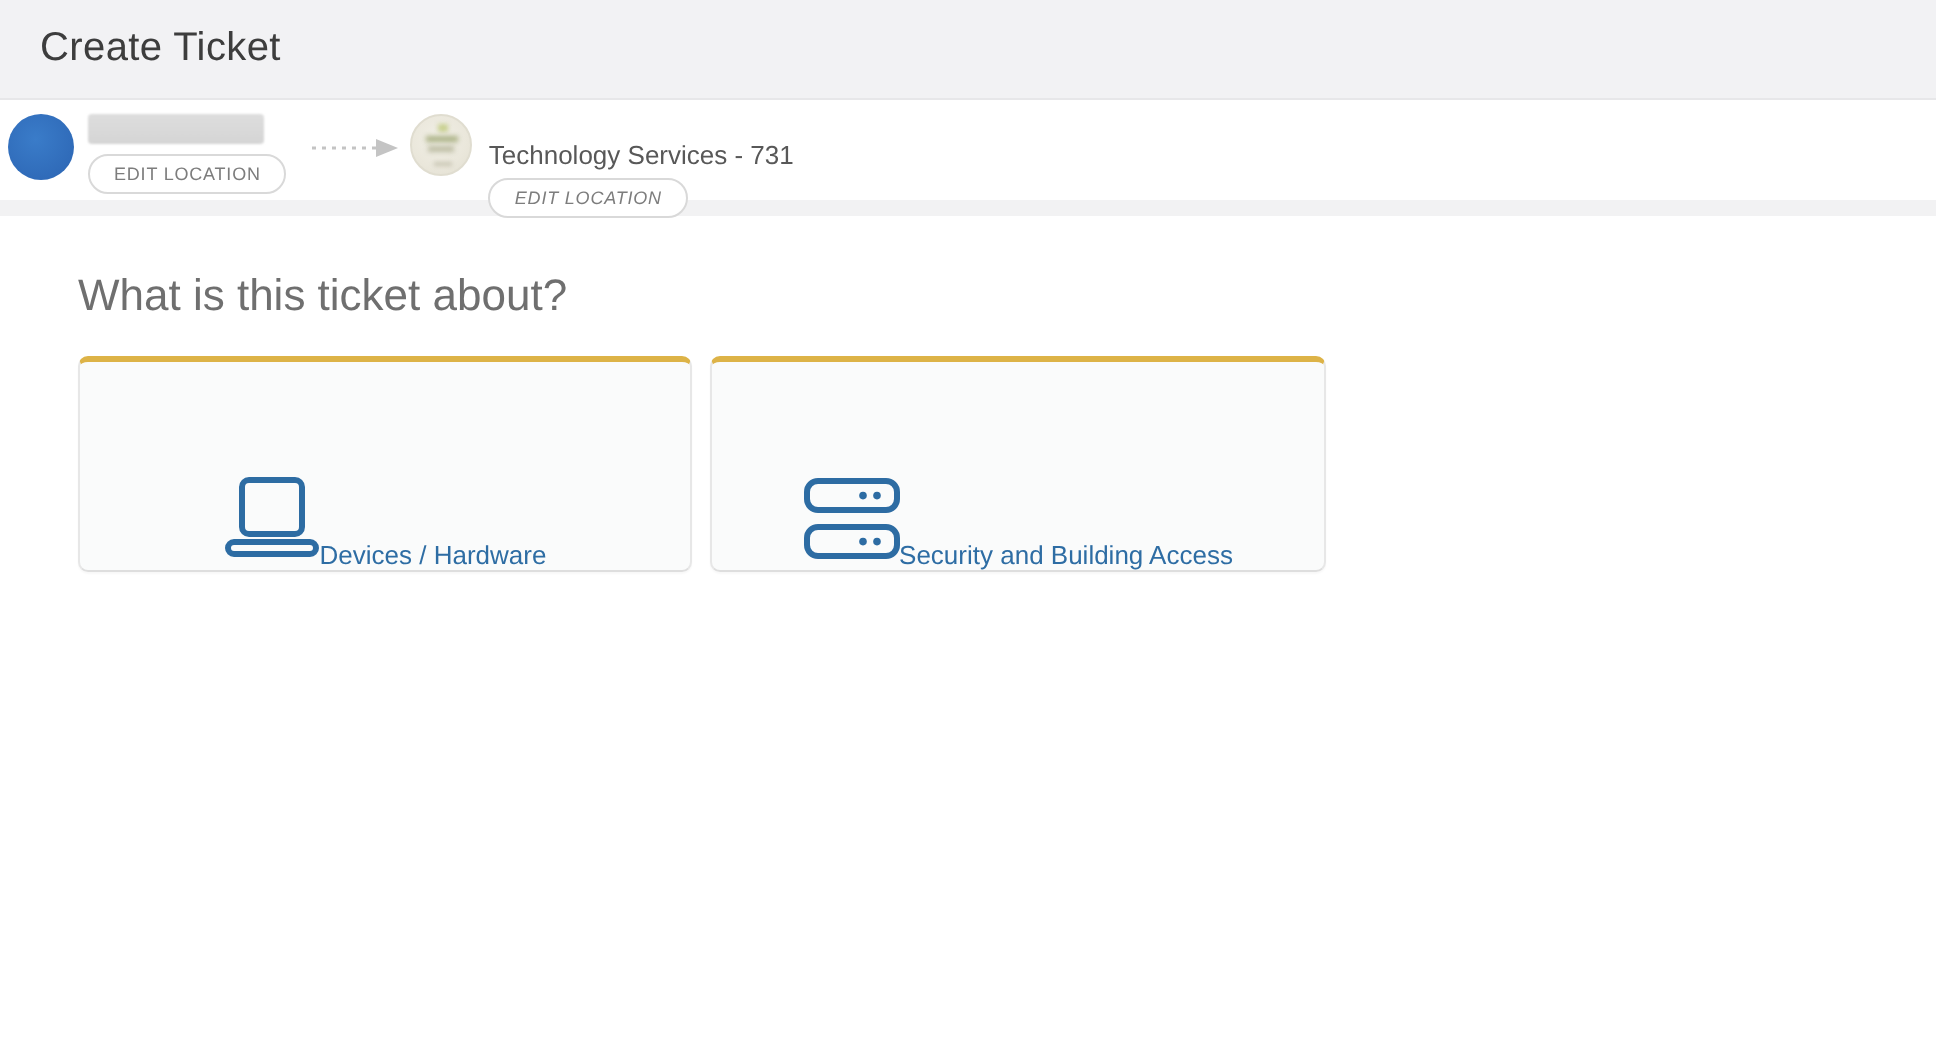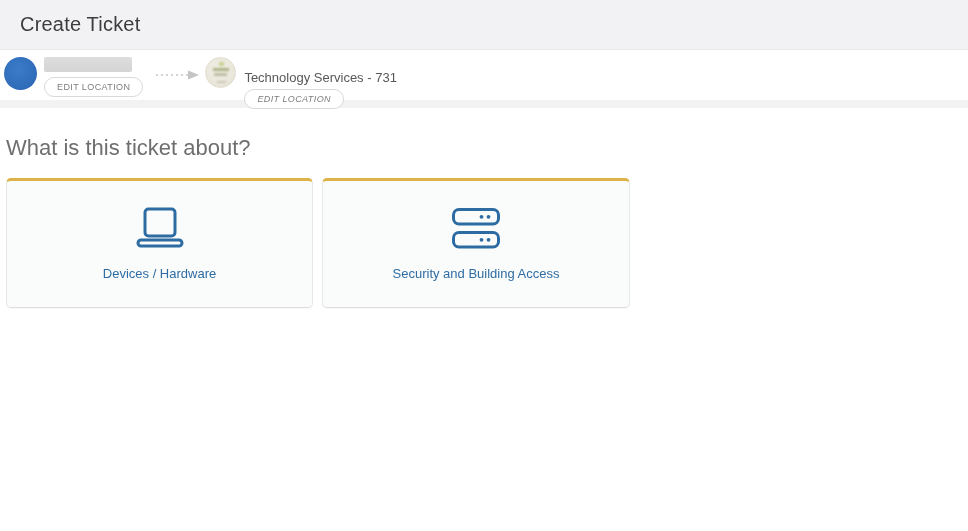--- a/index.html
+++ b/index.html
@@ -65,42 +65,42 @@
   .loc-avatar .mark2 { position:absolute; left:8px;  top:15px; width:13px; height:2.5px; background:#a8a98a; filter:blur(1.2px); opacity:.7; }
   .loc-avatar .mark3 { position:absolute; left:13px; top:4px;  width:5px;  height:4px;   background:#c0ca7e; filter:blur(1px);  opacity:.8; }
   .loc-avatar .mark4 { position:absolute; left:11px; top:23px; width:9px;  height:2px;   background:#b3b09a; filter:blur(1px);  opacity:.6; }
   .loc-col { margin-left: 8px; display: flex; flex-direction: column; }
   .loc-name { margin-top: 20px; font-size: 13px; color: #585858; }
   .loc-col .pill { margin-top: 4px; font-style: italic; }
 
   .section-divider { height: 8px; background: #f2f2f3; }
 
   
-  .content { padding: 0 6px; }
+  .content { padding: 0 39px; }
   .question {
     margin: 27px 0 0 0;
     font-size: 22px; font-weight: 400; color: #6f6f6f;
   }
   .cards {
     margin-top: 17px;
     display: grid;
     grid-template-columns: 307px 308px 308px;
     column-gap: 9px; row-gap: 8px;
   }
   .card {
     position: relative;
-    height: 130px;
+    height: 108px;
     background: #fafbfb;
     border: 1px solid #e7e7e7;
     border-bottom-color: #dedede;
     border-top: 3px solid var(--accent-yellow);
     border-radius: 5px;
     box-shadow: 0 1px 1px rgba(0,0,0,.03);
-    display: flex; flex-direction: column;
-    align-items: center; justify-content: center;
+    display: flex; flex-direction: row;
+    align-items: flex-end; justify-content: center;
     cursor: pointer;
   }
   .card.selected { border-top-color: var(--accent-blue); }
   .card .icon { color: var(--icon-blue); display: block; }
   .card .card-label {
     margin-top: 13px;
     font-size: 13px; color: var(--label-blue);
   }
 
   .click-indicator {

